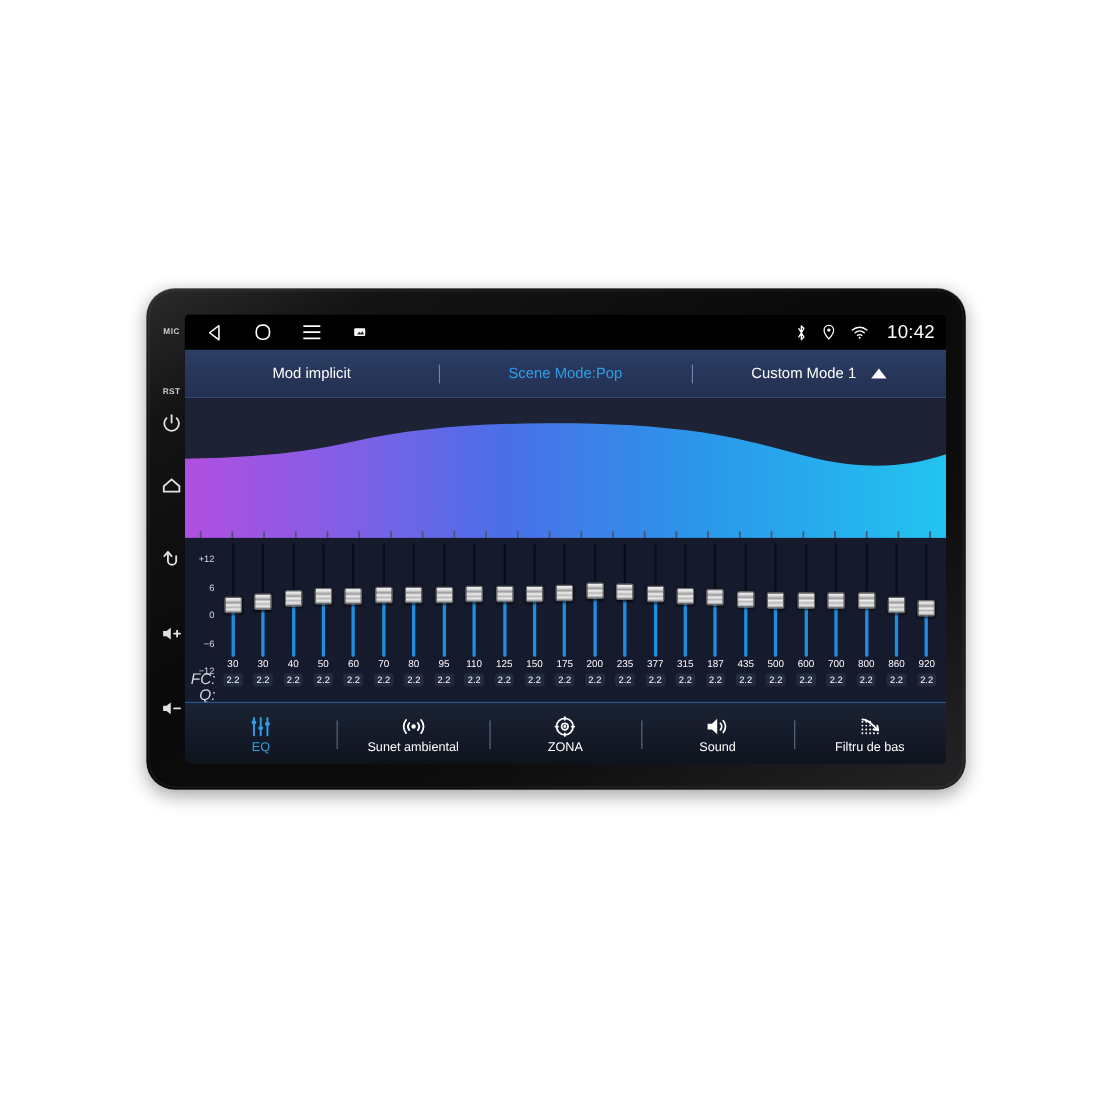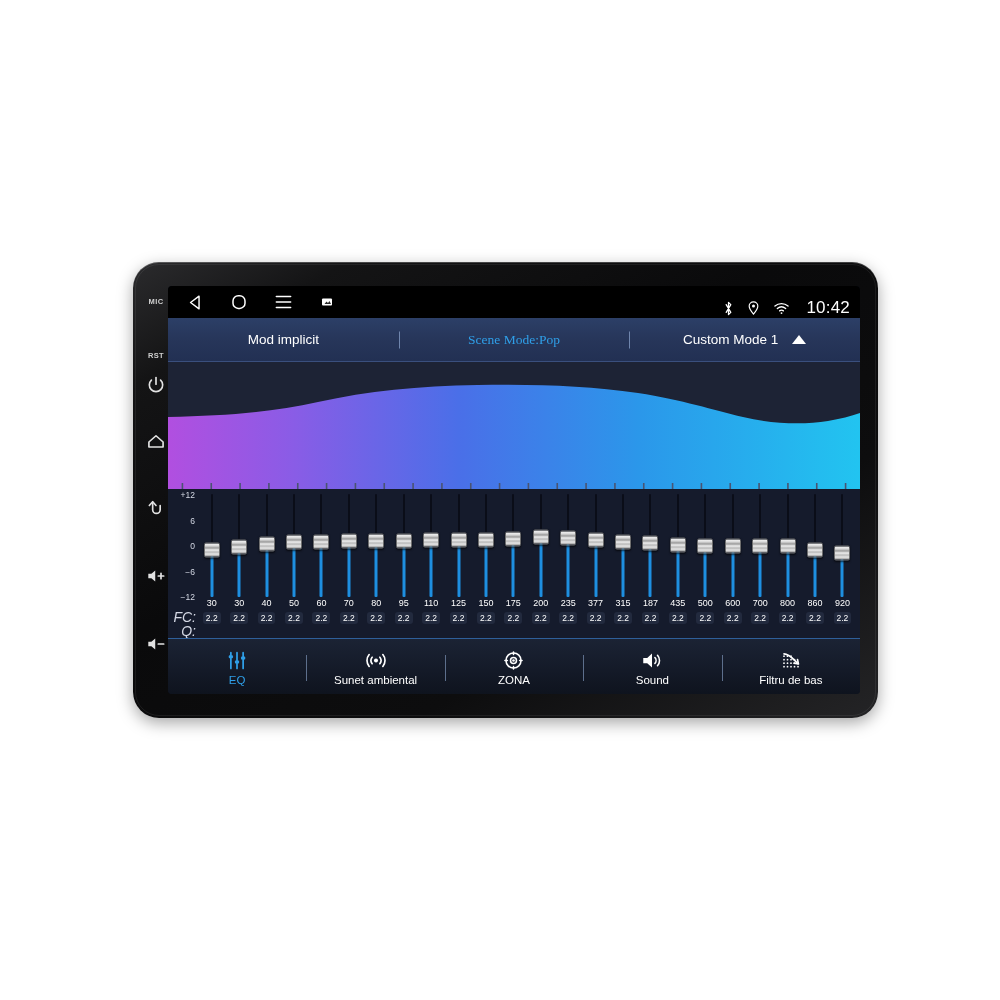--- a/index.html
+++ b/index.html
@@ -76,21 +76,21 @@
     overflow: hidden;
     background: #0e1220;
   }
 
   
   #statusbar {
     position: relative;
     height: 32px;
     background: #000000;
     display: flex;
-    align-items: flex-end;
+    align-items: center;
     padding: 0 10px 0 8px;
     box-sizing: border-box;
   }
   .navbtn {
     width: 38px; height: 32px;
     display: flex; align-items: center; justify-content: center;
   }
   .navbtn.spacer-l { margin-left: 6px; }
   #status-right {
     margin-left: auto;
@@ -126,21 +126,21 @@
     position: relative;
   }
   .mode-cell + .mode-cell::before {
     content: "";
     position: absolute;
     left: 0; top: 50%;
     transform: translateY(-50%);
     width: 1px; height: 17px;
     background: #6f85ad;
   }
-  .mode-cell.active { color: #2f9fe8; font-family: Liberation Serif, serif; }
+  .mode-cell.active { color: #2f9fe8; }
   #mode-arrow {
     width: 0; height: 0;
     border-left: 7px solid transparent;
     border-right: 7px solid transparent;
     border-bottom: 9px solid #ffffff;
   }
 
   
   #curve-area {
     position: relative;
@@ -162,20 +162,21 @@
     position: relative;
     flex: none;
   }
   .db-label {
     position: absolute;
     right: 3px;
     font-size: 8.5px;
     color: #d4d8e4;
     transform: translateY(-50%);
     white-space: nowrap;
+    margin-top: 13px;
   }
   #sliders {
     flex: 1;
     position: relative;
     display: flex;
     padding-right: 4px;
     box-sizing: border-box;
   }
   .band {
     flex: 1;

